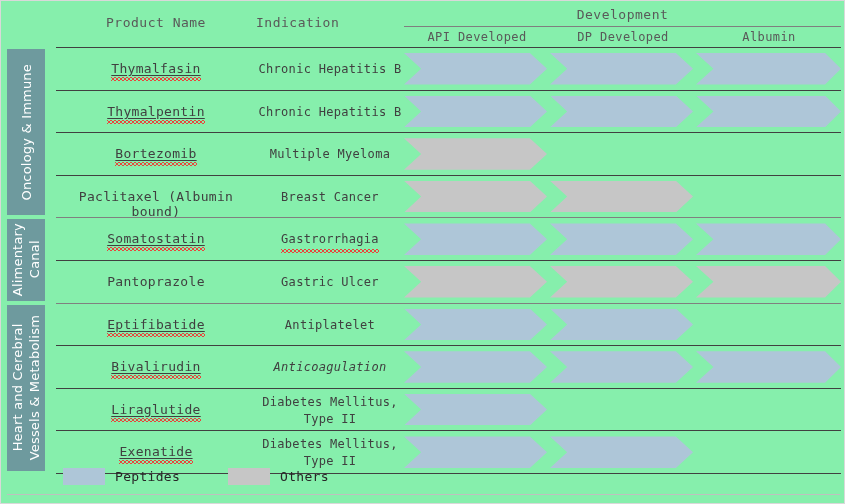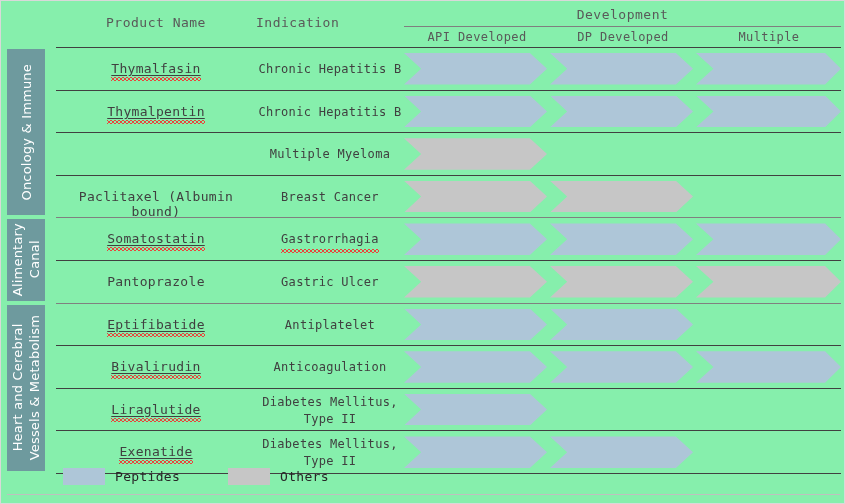--- a/index.html
+++ b/index.html
@@ -211,21 +211,21 @@
 
 <div id="slide">
 
   <div class="hdr-product">Product Name</div>
   <div class="hdr-indication">Indication</div>
   <div class="hdr-development">Development</div>
   <div class="hdr-dev-rule"></div>
 
   <div class="hdr-sub s0">API Developed</div>
   <div class="hdr-sub s1">DP Developed</div>
-  <div class="hdr-sub s2">Multiple</div>
+  <div class="hdr-sub s2">Albumin</div>
 
   <div class="top-rule"></div>
 
   <div id="bands-host">
       <div class="band" style="top: 48px; height: 166.4px;">
         <span class="band-label">Oncology &amp; Immune</span>
       </div>
       <div class="band" style="top: 218.4px; height: 81.2px;">
         <span class="band-label">Alimentary
 Canal</span>
@@ -252,20 +252,21 @@
         <div class="cell-name" style="top: 13px;"><span class="u squiggle">Thymalpentin</span></div>
         <div class="cell-ind" style="top: 13px;"><span class="" style="white-space: pre-line;">Chronic Hepatitis B</span></div>
         <div class="chev-track">
           <div class="chev c0 blue" style="top: 5px; height: 31.6px;"></div>
           <div class="chev c1 blue" style="top: 5px; height: 31.6px;"></div>
           <div class="chev c2 blue" style="top: 5px; height: 31.6px;"></div>
         </div>
       </div>
       <div class="row-sep sep-dark" style="top: 173.8px;"></div>
       <div class="row" style="top: 132.2px; height: 42.6px;">
+        <div class="cell-name" style="top: 13px;"><span class="u squiggle">Bortezomib</span></div>
         <div class="cell-ind" style="top: 13px;"><span class="" style="white-space: pre-line;">Multiple Myeloma</span></div>
         <div class="chev-track">
           <div class="chev c0 gray" style="top: 5px; height: 31.6px;"></div>
         </div>
       </div>
       <div class="row-sep sep-mid" style="top: 216.4px;"></div>
       <div class="row" style="top: 174.8px; height: 42.6px;">
         <div class="cell-name" style="top: 13px;"><span class="">Paclitaxel (Albumin bound)</span></div>
         <div class="cell-ind" style="top: 13px;"><span class="" style="white-space: pre-line;">Breast Cancer</span></div>
         <div class="chev-track">
@@ -298,21 +299,21 @@
         <div class="cell-name" style="top: 13px;"><span class="u squiggle">Eptifibatide</span></div>
         <div class="cell-ind" style="top: 13px;"><span class="" style="white-space: pre-line;">Antiplatelet</span></div>
         <div class="chev-track">
           <div class="chev c0 blue" style="top: 5px; height: 31.6px;"></div>
           <div class="chev c1 blue" style="top: 5px; height: 31.6px;"></div>
         </div>
       </div>
       <div class="row-sep sep-dark" style="top: 386.8px;"></div>
       <div class="row" style="top: 345.2px; height: 42.6px;">
         <div class="cell-name" style="top: 13px; text-align: center;"><span class="u squiggle">Bivalirudin</span></div>
-        <div class="cell-ind" style="top: 13px;"><span class="" style="white-space: pre-line;">Anticoagulation</span></div>
+        <div class="cell-ind" style="top: 13px;"><span class="" style="white-space: pre-line; font-style: italic;">Anticoagulation</span></div>
         <div class="chev-track">
           <div class="chev c0 blue" style="top: 5px; height: 31.6px;"></div>
           <div class="chev c1 blue" style="top: 5px; height: 31.6px;"></div>
           <div class="chev c2 blue" style="top: 5px; height: 31.6px;"></div>
         </div>
       </div>
       <div class="row-sep sep-dark" style="top: 429.4px;"></div>
       <div class="row" style="top: 387.8px; height: 42.6px;">
         <div class="cell-name" style="top: 13px;"><span class="u squiggle">Liraglutide</span></div>
         <div class="cell-ind" style="top: 5px;"><span class="" style="white-space: pre-line;">Diabetes Mellitus,

